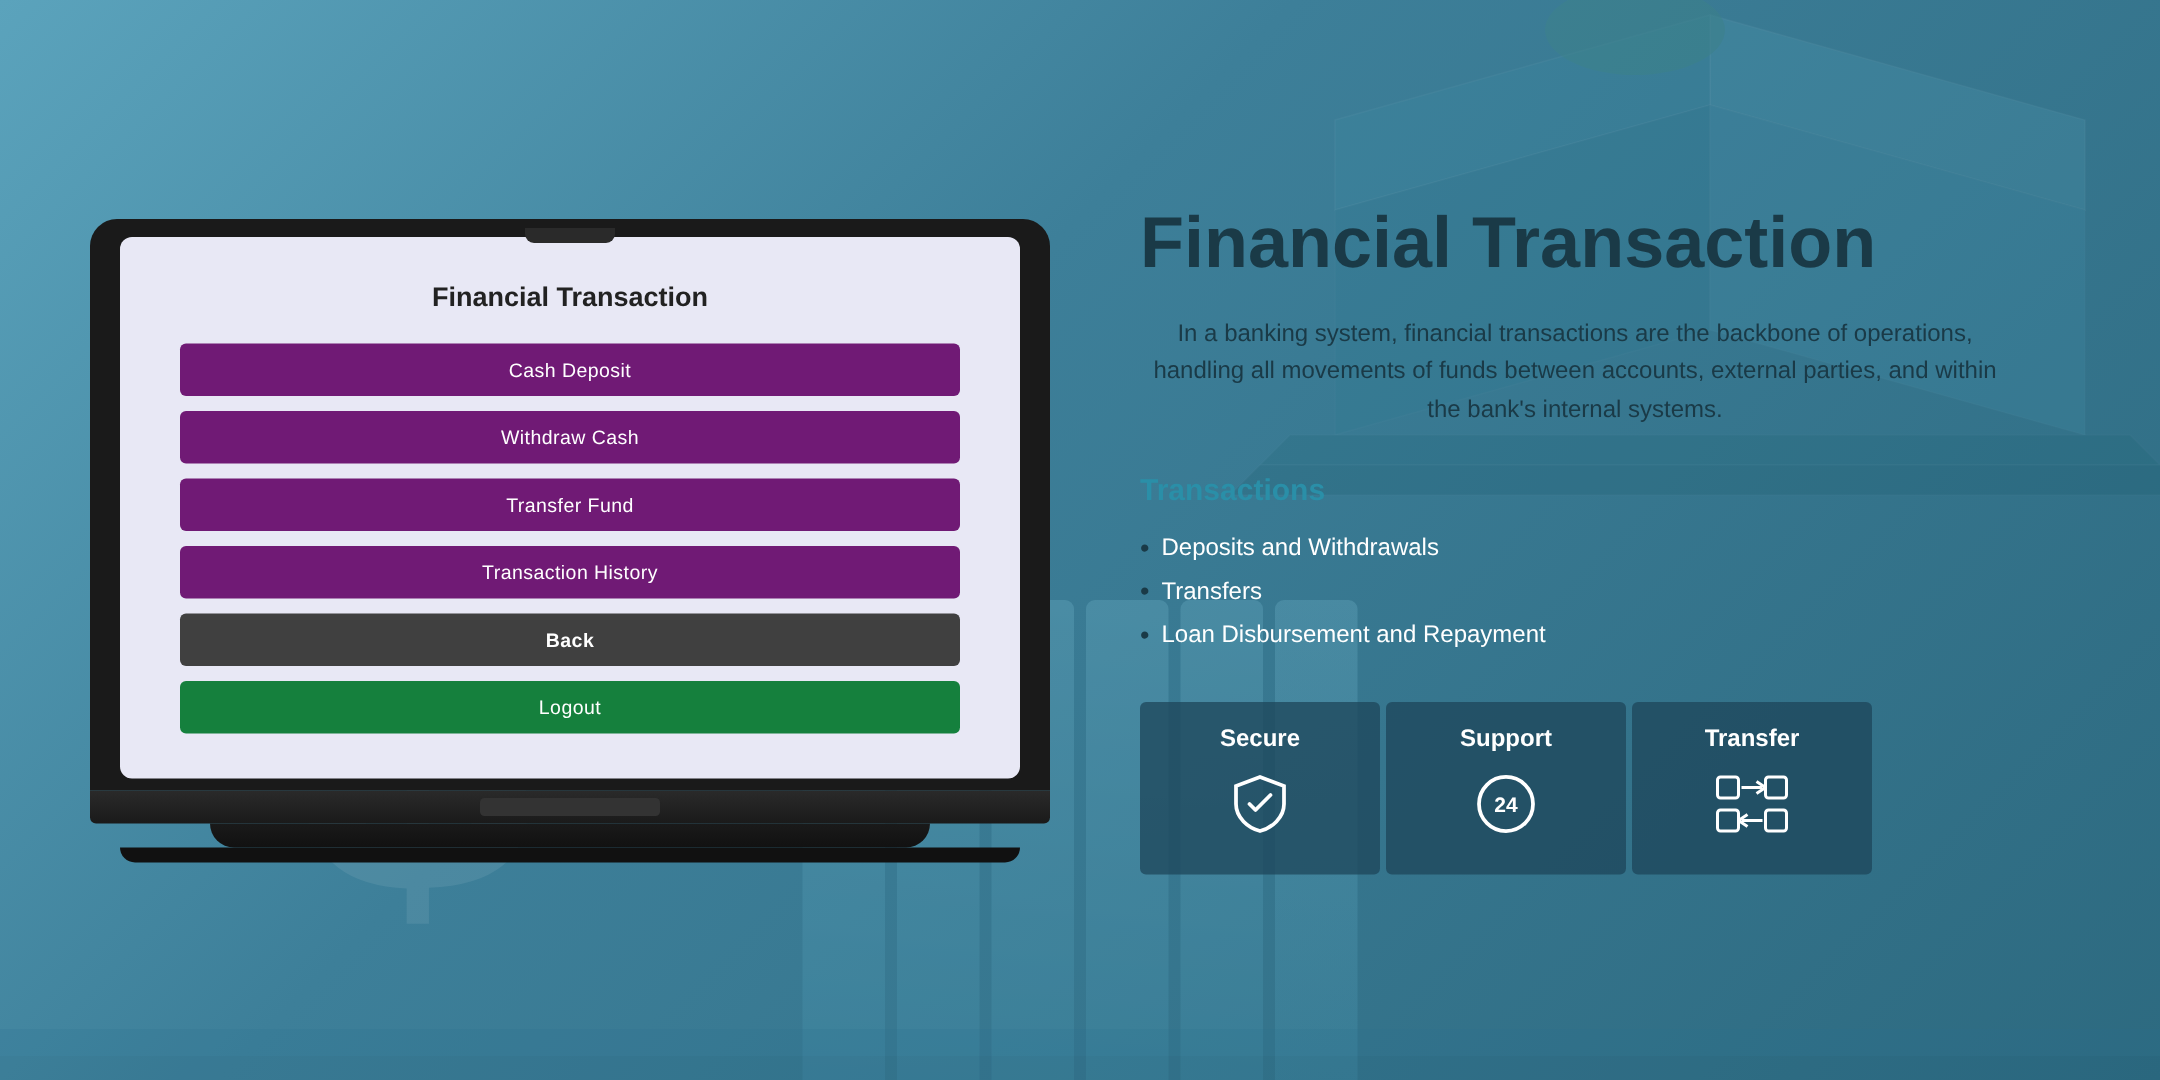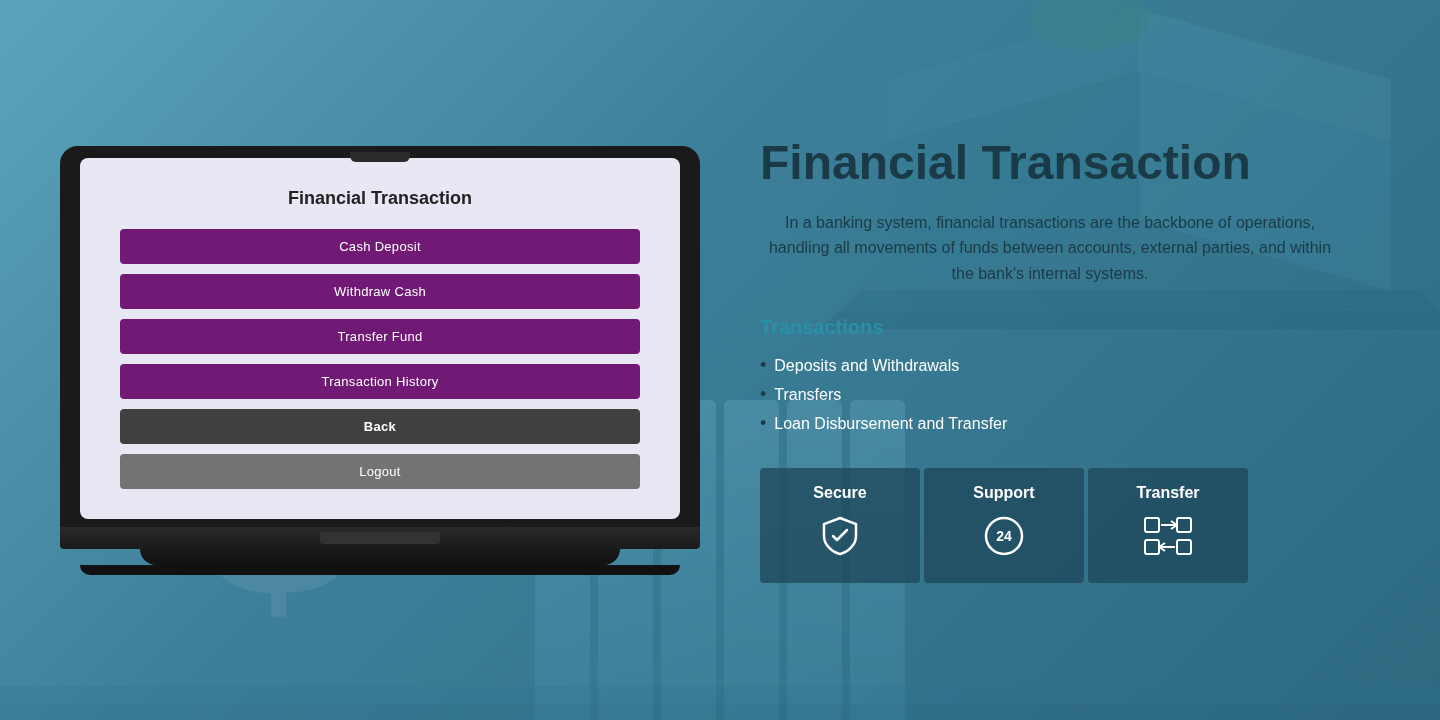--- a/index.html
+++ b/index.html
@@ -106,21 +106,21 @@
       border-radius: 4px;
       font-size: 13px;
       cursor: pointer;
       color: white;
       font-weight: 500;
       letter-spacing: 0.3px;
     }
 
     .btn-blue { background: #701a75; }
     .btn-teal { background: #404040; font-weight: bold; }
-    .btn-red { background: #737373; }
+    .btn-red { background: #15803d; }
 
     
     .laptop-base {
       background: linear-gradient(to bottom, #2a2a2a, #1a1a1a);
       height: 22px;
       border-radius: 0 0 4px 4px;
       display: flex;
       justify-content: center;
       align-items: center;
     }
@@ -308,21 +308,21 @@
 
   <div class="content-section">
     <h1 class="main-title">Financial Transaction</h1>
     <p class="description">In a banking system, financial transactions are the backbone of operations, handling all movements of funds between accounts, external parties, and within the bank's internal systems.</p>
 
     <div class="transactions-section">
       <div class="transactions-title">Transactions</div>
       <ul class="transactions-list">
         <li>Deposits and Withdrawals</li>
         <li>Transfers</li>
-        <li>Loan Disbursement and Transfer</li>
+        <li>Loan Disbursement and Repayment</li>
       </ul>
     </div>
 
     <div class="feature-cards">
 
       <div class="feature-card">
         <div class="feature-card-title">Secure</div>
         <span class="feature-icon">
           <svg width="44" height="44" viewBox="0 0 44 44" fill="none" xmlns="http://www.w3.org/2000/svg">
             <path d="M22 4 L38 10 L38 22 C38 31 30 38 22 40 C14 38 6 31 6 22 L6 10 Z" stroke="white" stroke-width="2.5" fill="none"></path>

